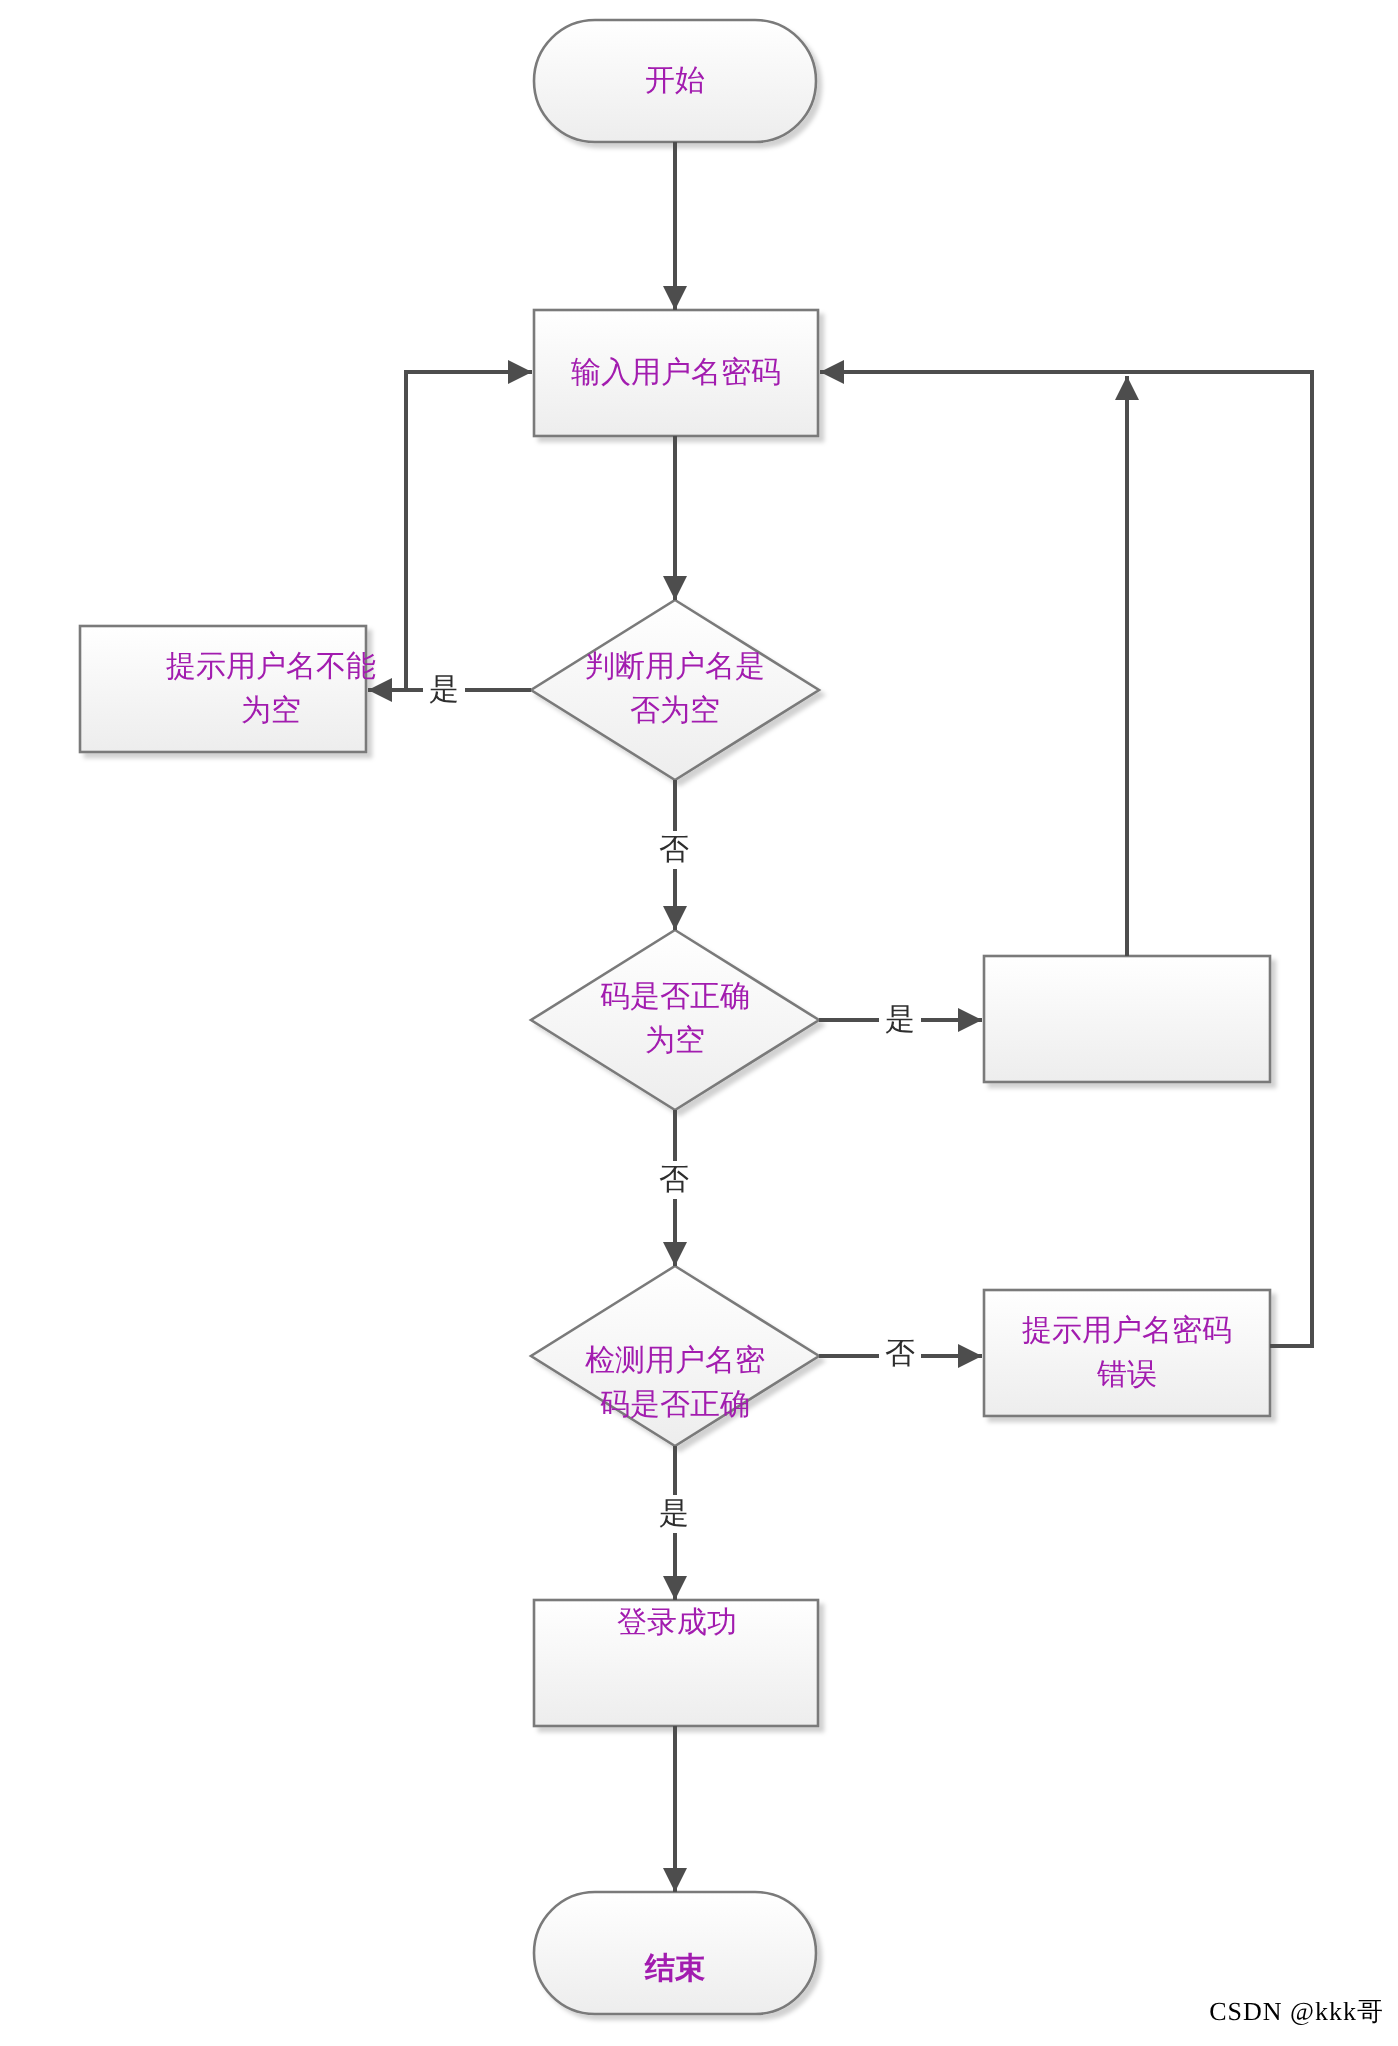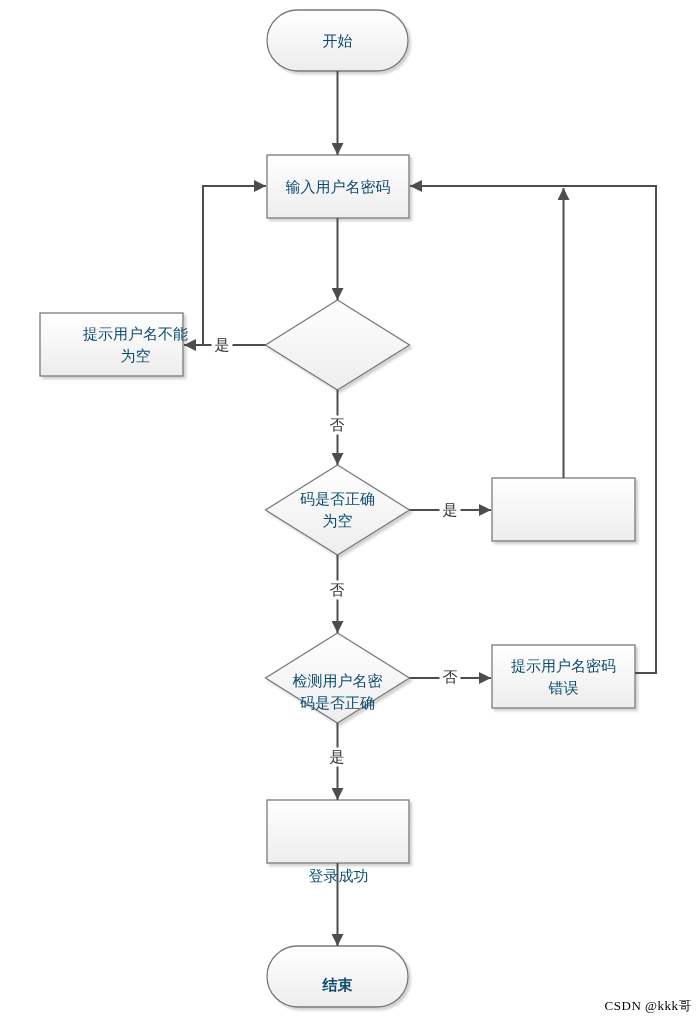--- a/index.html
+++ b/index.html
@@ -14,21 +14,21 @@
   .gfx { position: absolute; left: 0; top: 0; }
   .node-label {
     position: absolute;
     display: flex;
     align-items: center;
     justify-content: center;
     text-align: center;
     white-space: pre-line;
     font-size: 15px;
     line-height: 1.45;
-    color: #0c4a6e;
+    color: #a21caf;
   }
   .edge-label {
     position: absolute;
     transform: translate(-50%, -50%);
     background: #ffffff;
     padding: 0 3px;
     font-size: 15px;
     color: #2d2d2d;
   }
   .watermark {
@@ -84,29 +84,31 @@
       <path d="M563.5 478 V188" marker-end="url(#arrow)"></path>
       <path d="M337.5 555 V633" marker-end="url(#arrow)"></path>
       <path d="M409.5 678 H491" marker-end="url(#arrow)"></path>
       <path d="M337.5 723 V800" marker-end="url(#arrow)"></path>
       <path d="M337.5 863 V946" marker-end="url(#arrow)"></path>
     </g>
   </svg>
 
   <div class="node-label" style="left:267px; top:10px;  width:141px; height:61px;">开始</div>
   <div class="node-label" style="left:267px; top:155px; width:142px; height:63px;">输入用户名密码</div>
+  <div class="node-label" style="left:270px; top:300px; width:135px; height:90px;">判断用户名是
+否为空</div>
   <div class="node-label" style="left:40px;  top:313px; width:143px; height:63px;margin-left:24px;">提示用户名不能
 为空</div>
   <div class="node-label" style="left:270px; top:465px; width:135px; height:90px;">码是否正确
 为空</div>
   <div class="node-label" style="left:270px; top:647px; width:135px; height:90px;">检测用户名密
 码是否正确</div>
   <div class="node-label" style="left:492px; top:645px; width:143px; height:63px;">提示用户名密码
 错误</div>
-  <div class="node-label" style="left:267px; top:844px; width:143px; height:63px;">登录成功</div>
+  <div class="node-label" style="left:267px; top:780px; width:143px; height:63px;">登录成功</div>
   <div class="node-label" style="left:267px; top:946px; width:141px; height:77px;font-weight:bold;">结束</div>
 
   <div class="edge-label" style="left:222px; top:345px;">是</div>
   <div class="edge-label" style="left:337px; top:425px;">否</div>
   <div class="edge-label" style="left:450px; top:510px;">是</div>
   <div class="edge-label" style="left:337px; top:590px;">否</div>
   <div class="edge-label" style="left:450px; top:677px;">否</div>
   <div class="edge-label" style="left:337px; top:757px;">是</div>
 
   <div class="watermark">CSDN @kkk哥</div>

